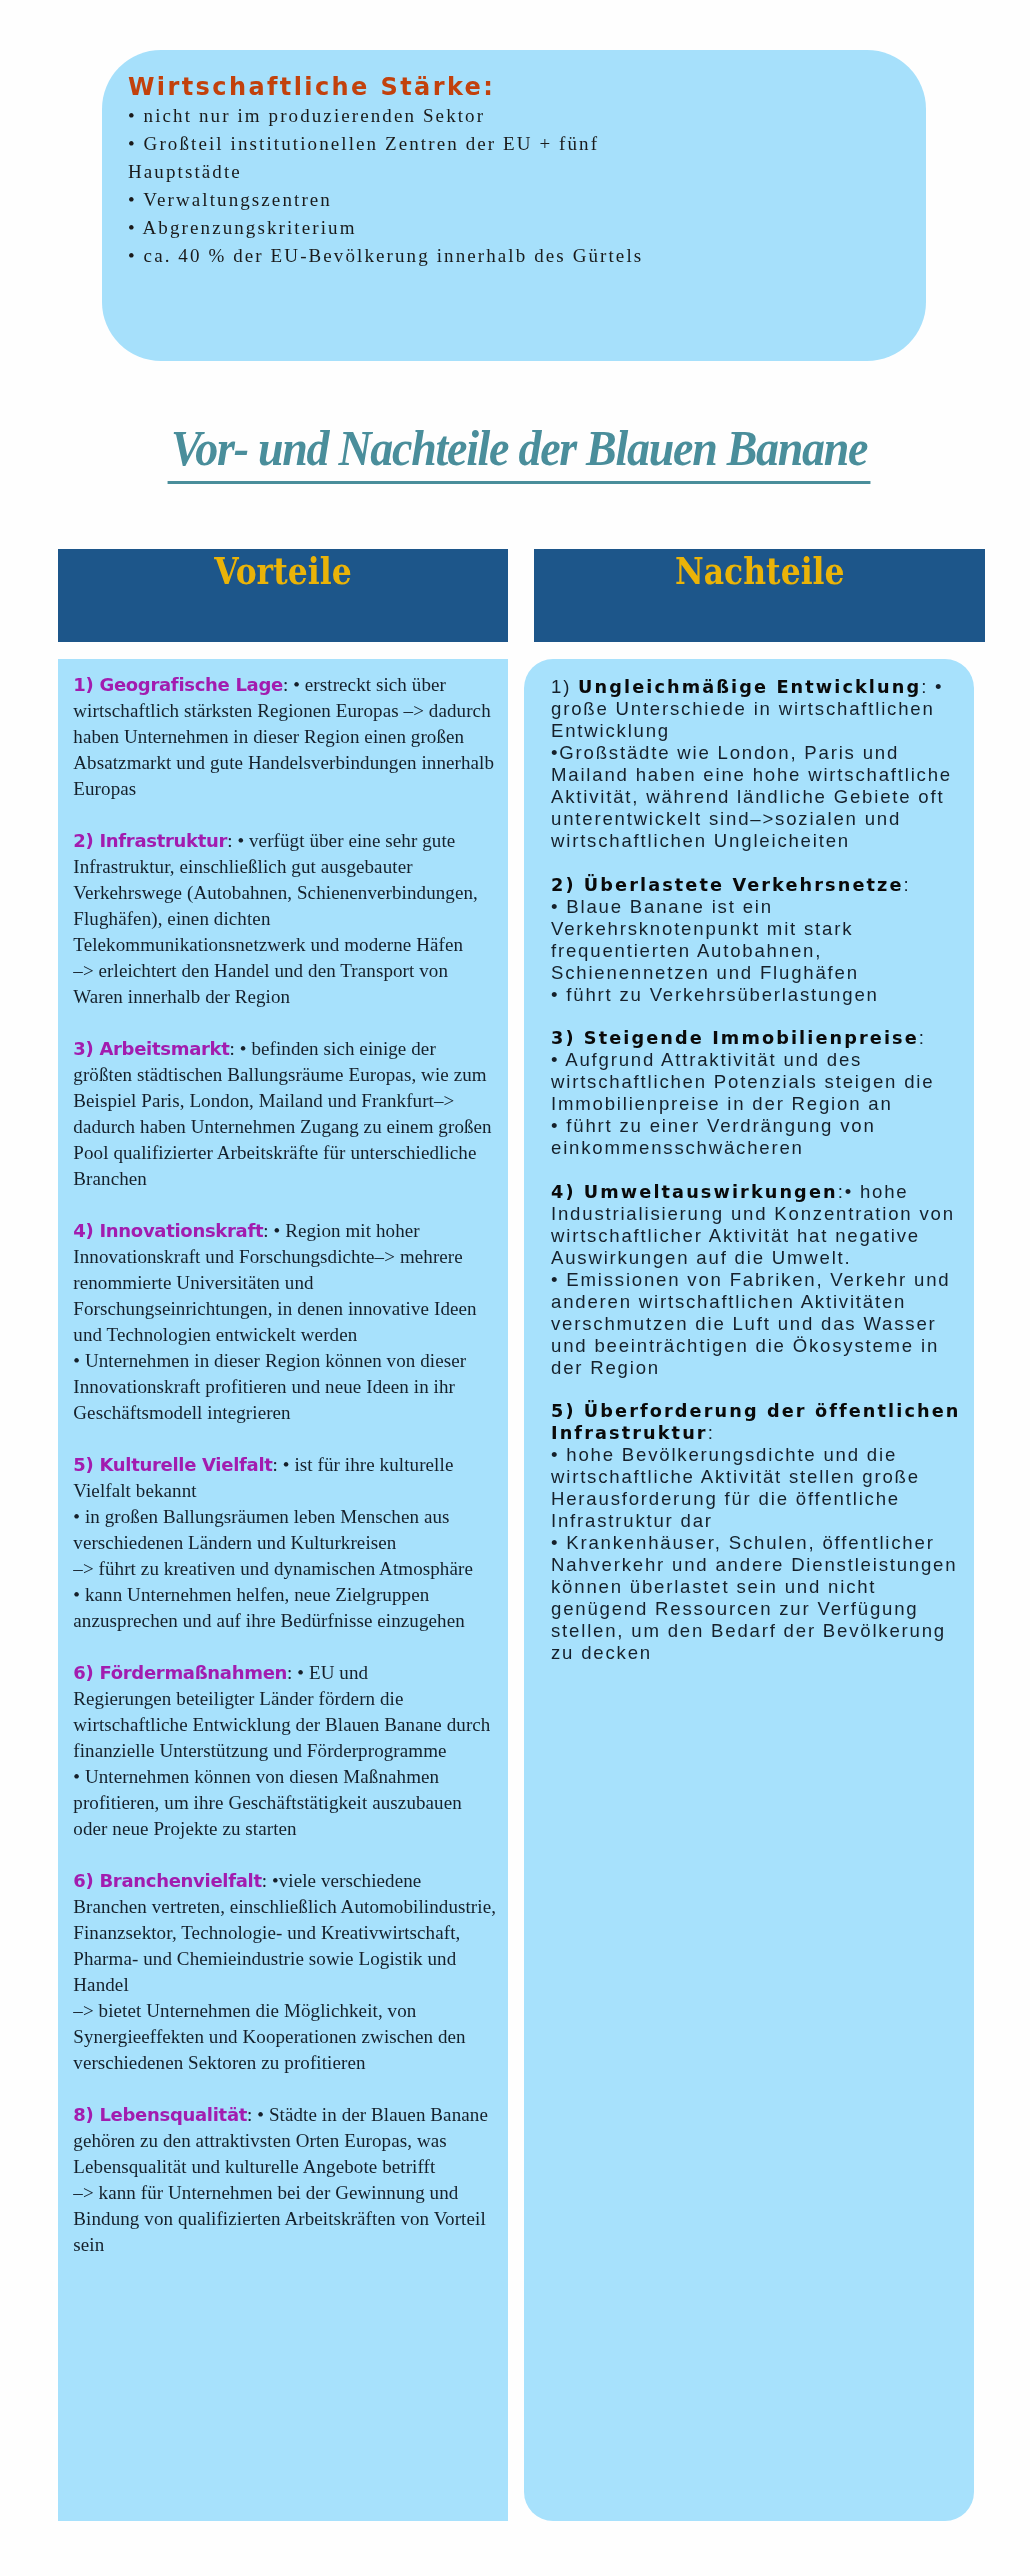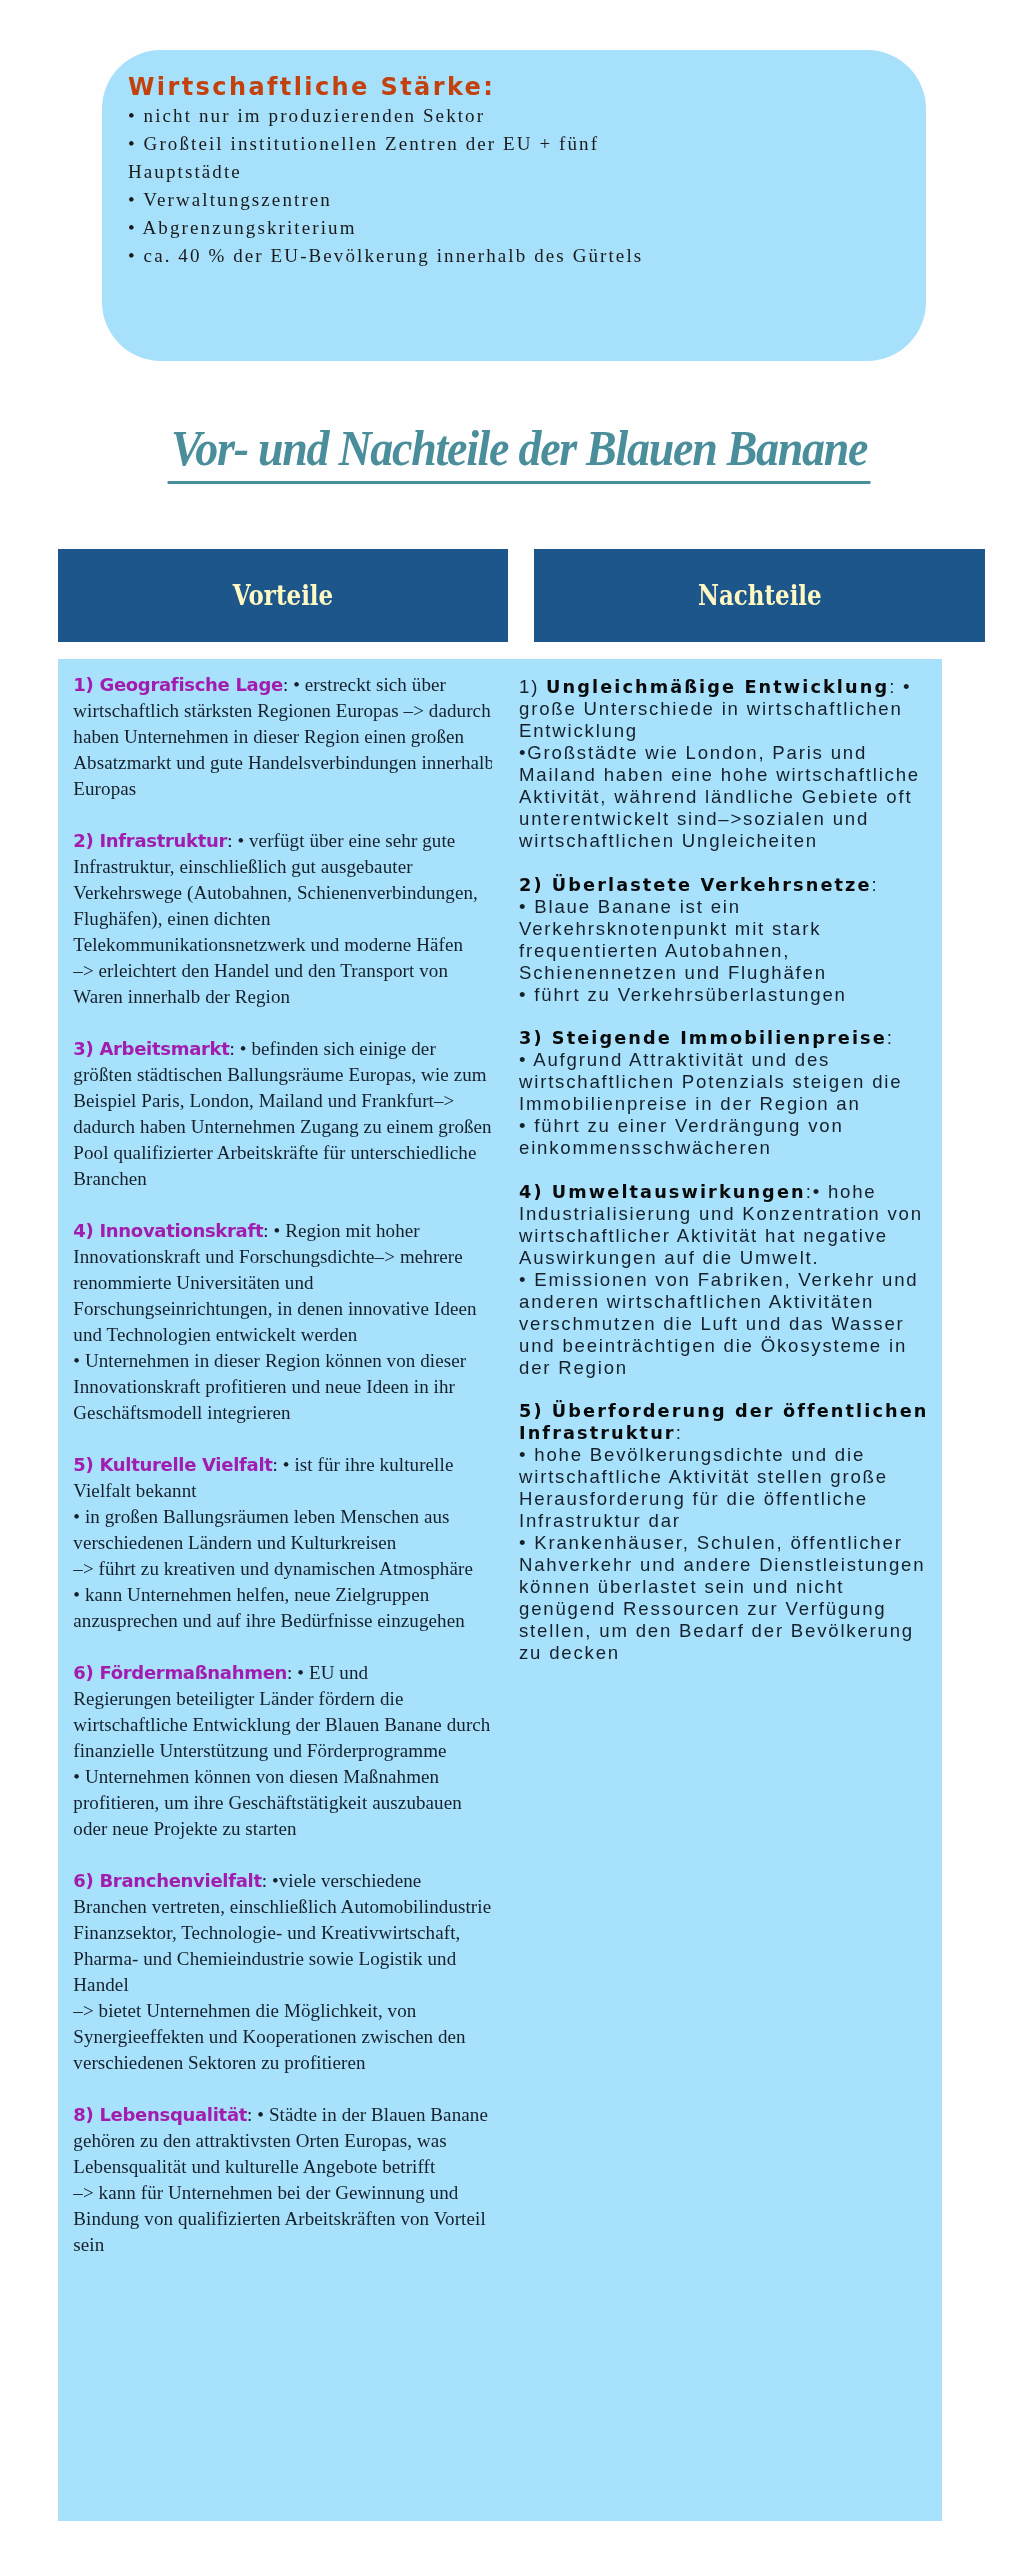--- a/index.html
+++ b/index.html
@@ -25,32 +25,32 @@
       font-family: "Liberation Serif", serif; font-style: italic; font-size: 50px;
       color: #4a8e9b; letter-spacing: -1.4px;
     }
     .main-title span {
       display: inline-block; transform: scaleX(0.92); transform-origin: center;
       border-bottom: 3.8px solid #4a8e9b; padding: 0 3.8px 1.9px 3.8px; line-height: 61px;
     }
 
     .col-header {
       position: absolute; top: 549px; height: 93px; background: #1d568a;
-      display: flex; align-items: center; justify-content: center;
-      color: #fef9c3; font-family: "DejaVu Serif", serif; font-weight: bold; font-size: 27px;
+      display: flex; align-items: flex-start; justify-content: center;
+      color: #eab308; font-family: "DejaVu Serif", serif; font-weight: bold; font-size: 37px;
     }
     .col-header span { display: inline-block; transform: scaleX(0.85); }
     #hdr-left { left: 58px; width: 450px; }
     #hdr-right { left: 534px; width: 451px; }
 
     .panel {
       position: absolute; top: 659px; height: 1862px; background: #a7e1fc;
     }
     #panel-left { left: 58px; width: 450px; padding: 13.4px 9.5px 0 15.3px; }
-    #panel-right { left: 492px; width: 450px; padding: 17px 9.5px 0 27px; }
+    #panel-right { left: 524px; width: 450px; padding: 17px 9.5px 0 27px; border-radius: 29px; }
 
     .adv-item { margin-bottom: 26px; }
     .adv-text {
       font-family: "Liberation Serif", serif; font-size: 19px; line-height: 26px;
       color: #15202b; white-space: pre-line; letter-spacing: 0.1px;
     }
     .adv-title {
       font-family: "DejaVu Sans", sans-serif; font-weight: bold; font-size: 18px; color: #a21caf;
       letter-spacing: -0.3px;
     }

